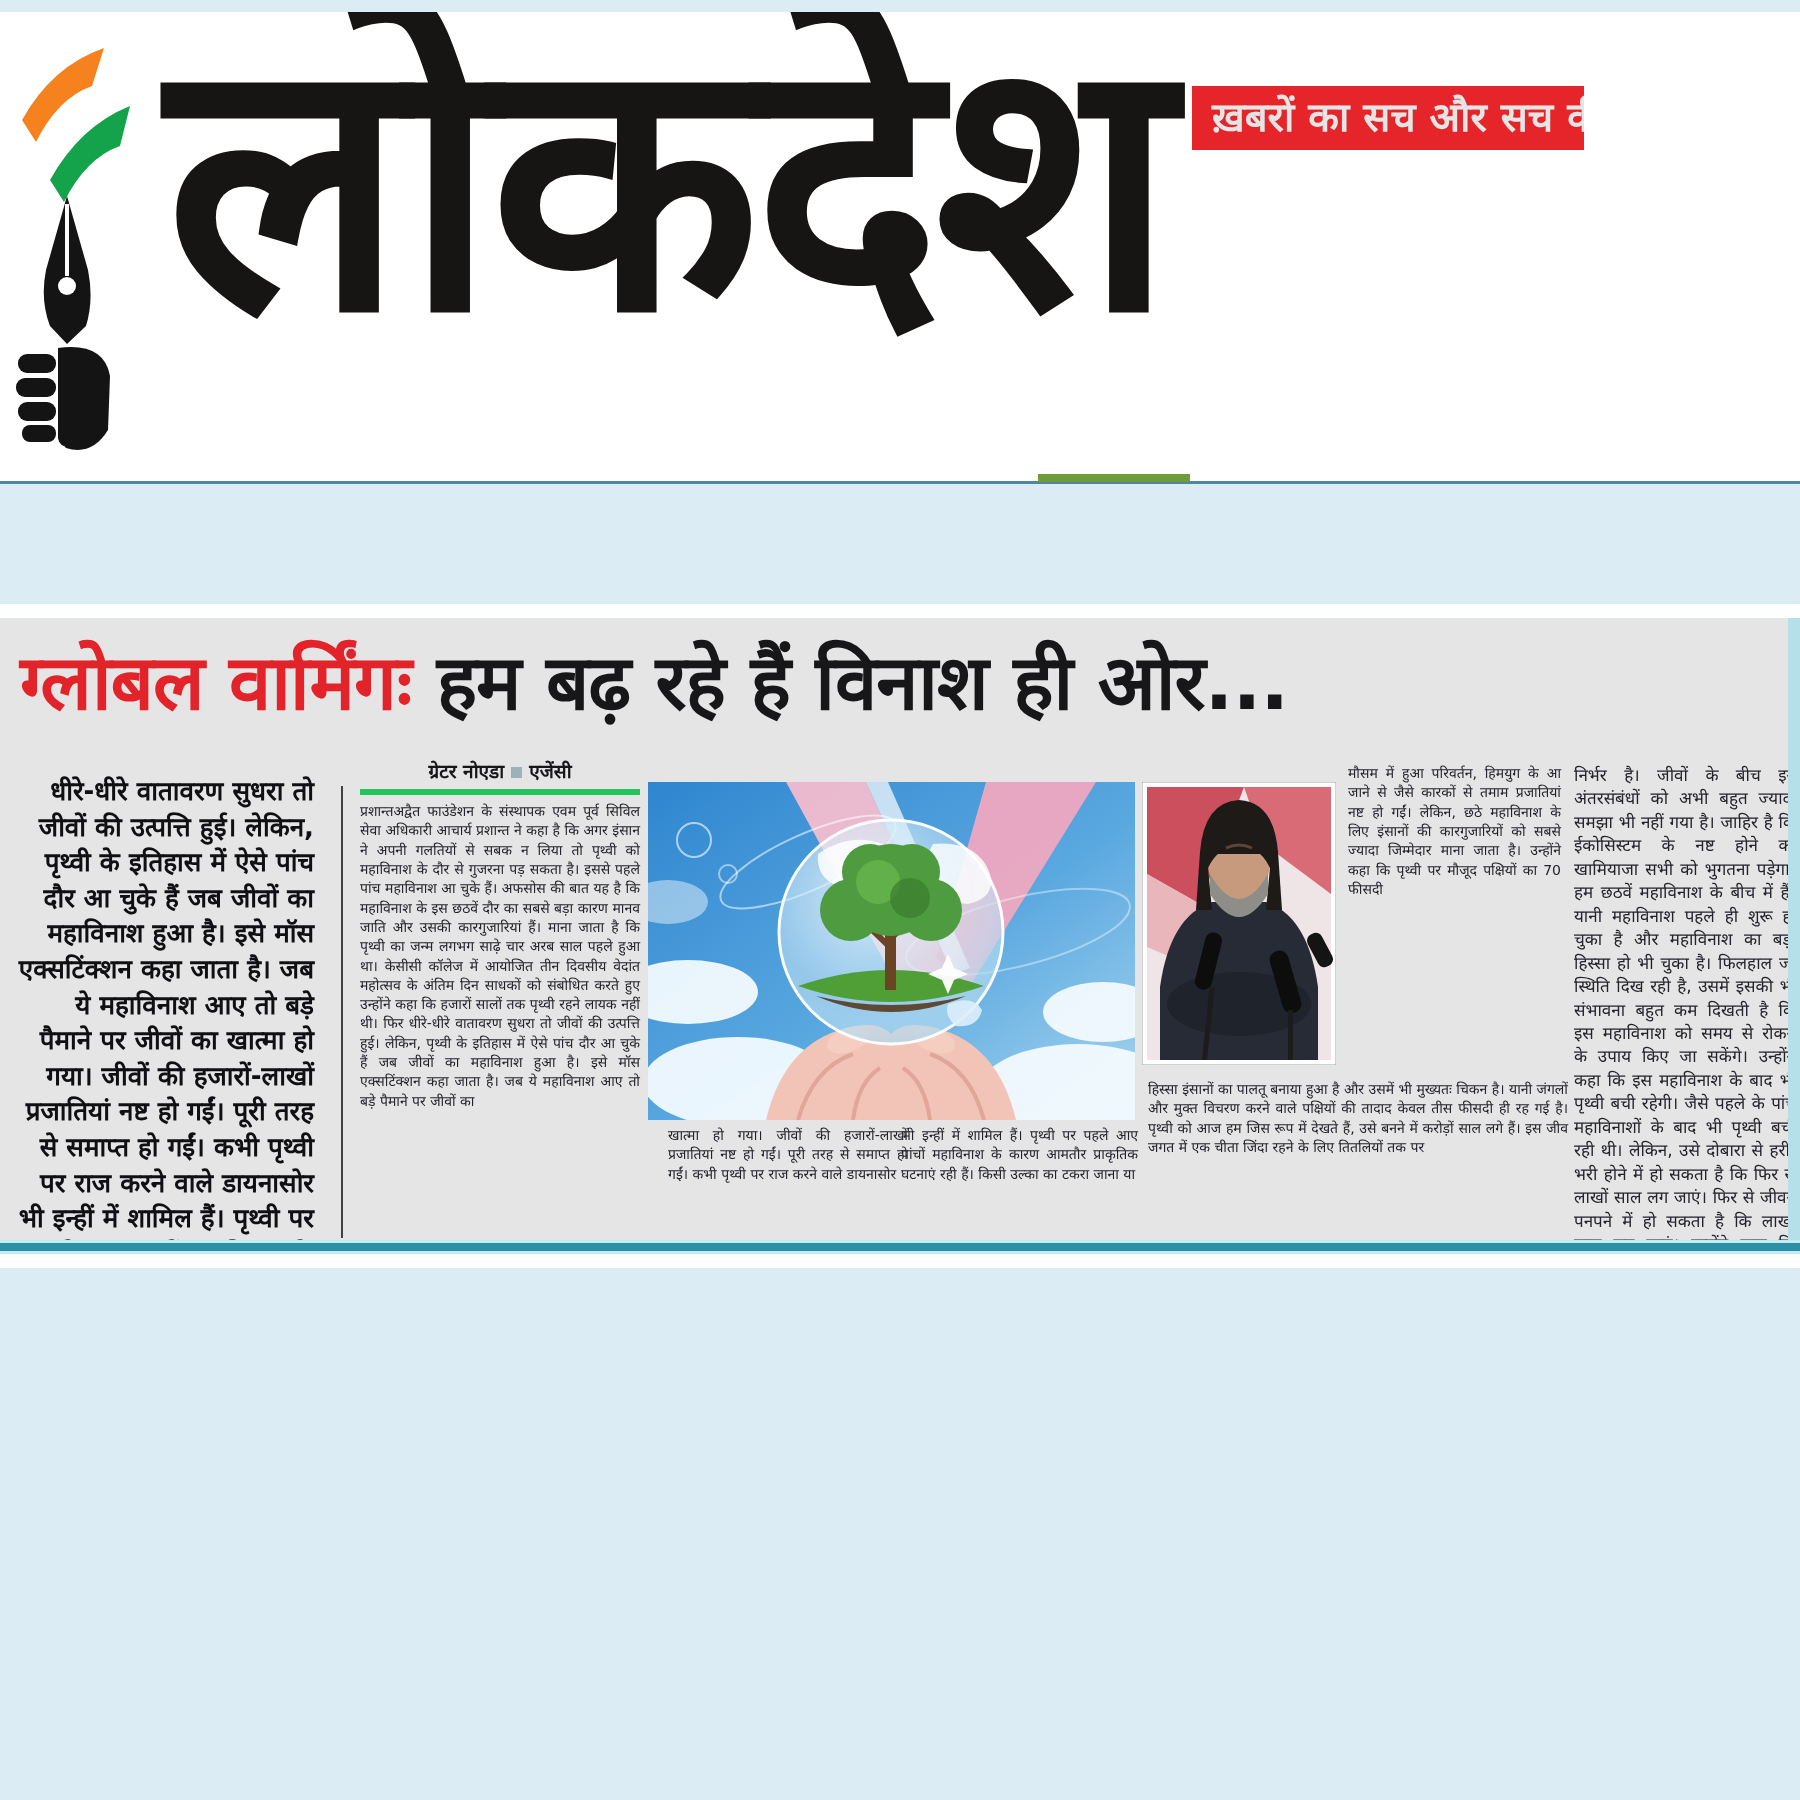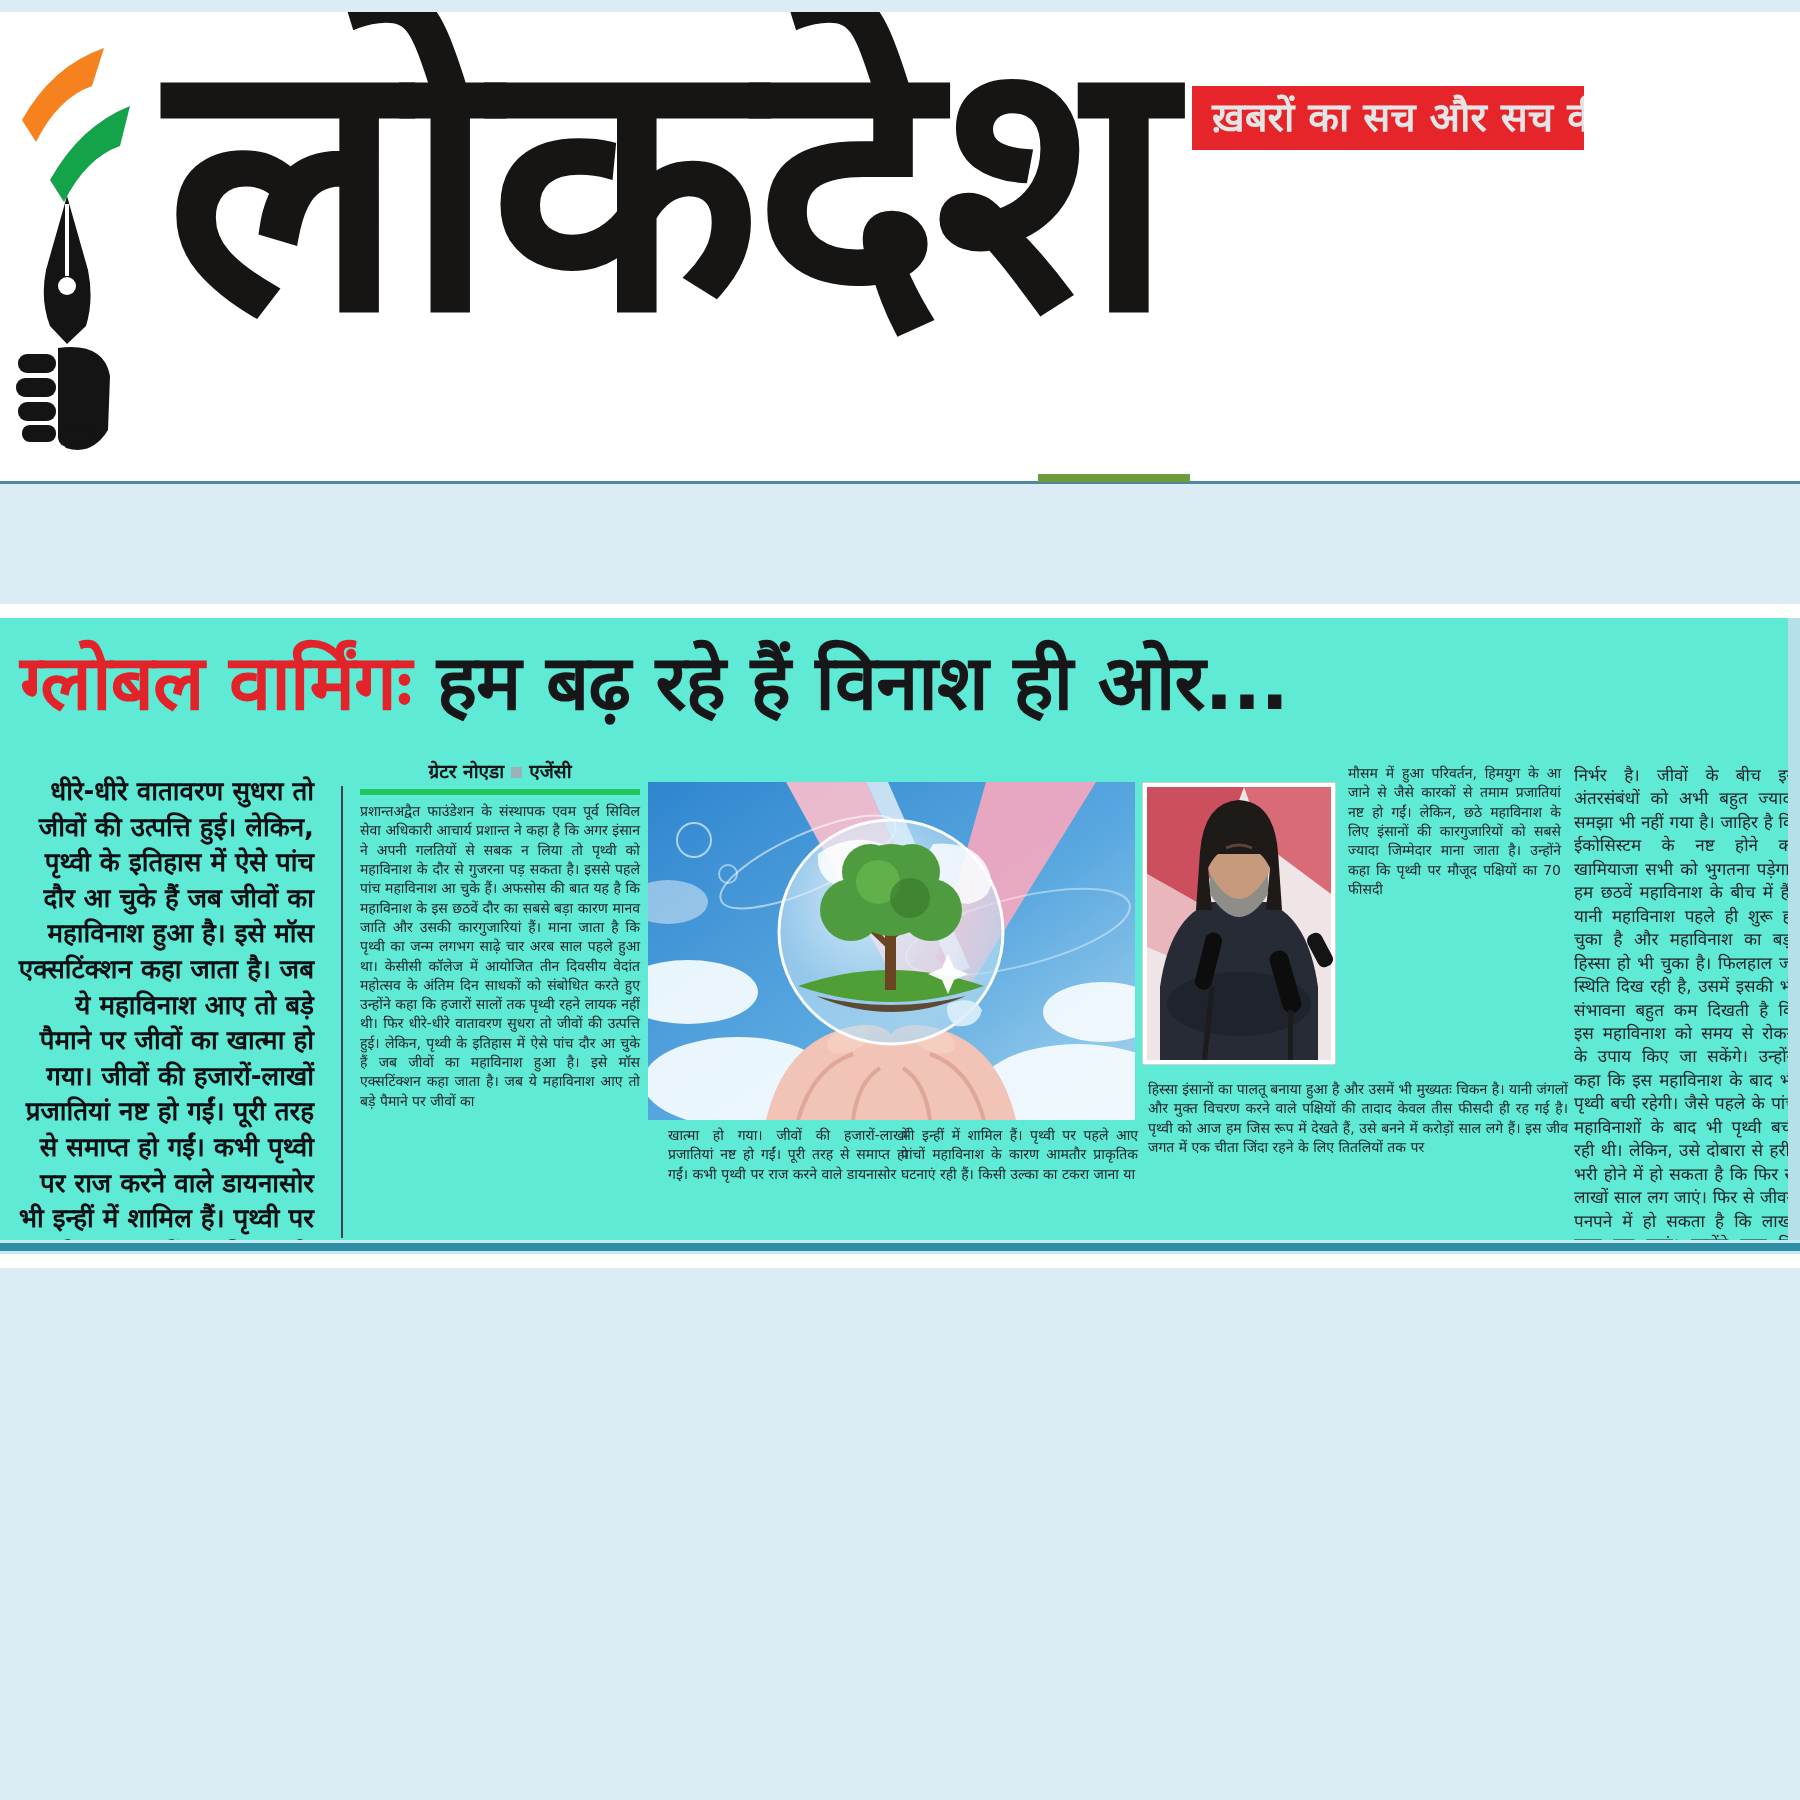--- a/index.html
+++ b/index.html
@@ -9,21 +9,21 @@
     font-family:"DejaVu Sans","Liberation Sans",sans-serif;
   }
   .abs{position:absolute;}
   
   #top-strip{left:0;top:0;width:1800px;height:12px;background:#dcecf4;}
   #masthead{left:0;top:12px;width:1584px;height:469px;background:#ffffff;overflow:hidden;}
   #rule1{left:0;top:481px;width:1800px;height:3px;background:#4d87a0;}
   #green-remnant{left:1038px;top:474px;width:152px;height:8px;background:#6f9c3a;}
   #band1{left:0;top:484px;width:1800px;height:120px;background:#dcecf4;}
   #white-strip1{left:0;top:604px;width:1800px;height:14px;background:#fdfefe;}
-  #article{left:0;top:618px;width:1800px;height:622px;background:#5eead4;overflow:hidden;}
+  #article{left:0;top:618px;width:1800px;height:622px;background:#e5e5e5;overflow:hidden;}
   #teal-border{left:0;top:1240px;width:1800px;height:14px;background:#2e8fa4;
     border-top:3px solid #c2ebf2;border-bottom:3px solid #c2ebf2;box-sizing:border-box;}
   #white-strip2{left:0;top:1254px;width:1800px;height:14px;background:#fdfefe;}
   #bottom-area{left:0;top:1268px;width:1800px;height:532px;background:#dcecf4;}
   
   #logo{left:12px;top:16px;width:120px;height:436px;}
   #paper-title{
     left:166px;top:-64px;white-space:nowrap;
     font-size:352px;font-weight:800;color:#171514;letter-spacing:-6px;line-height:1.35;
   }

